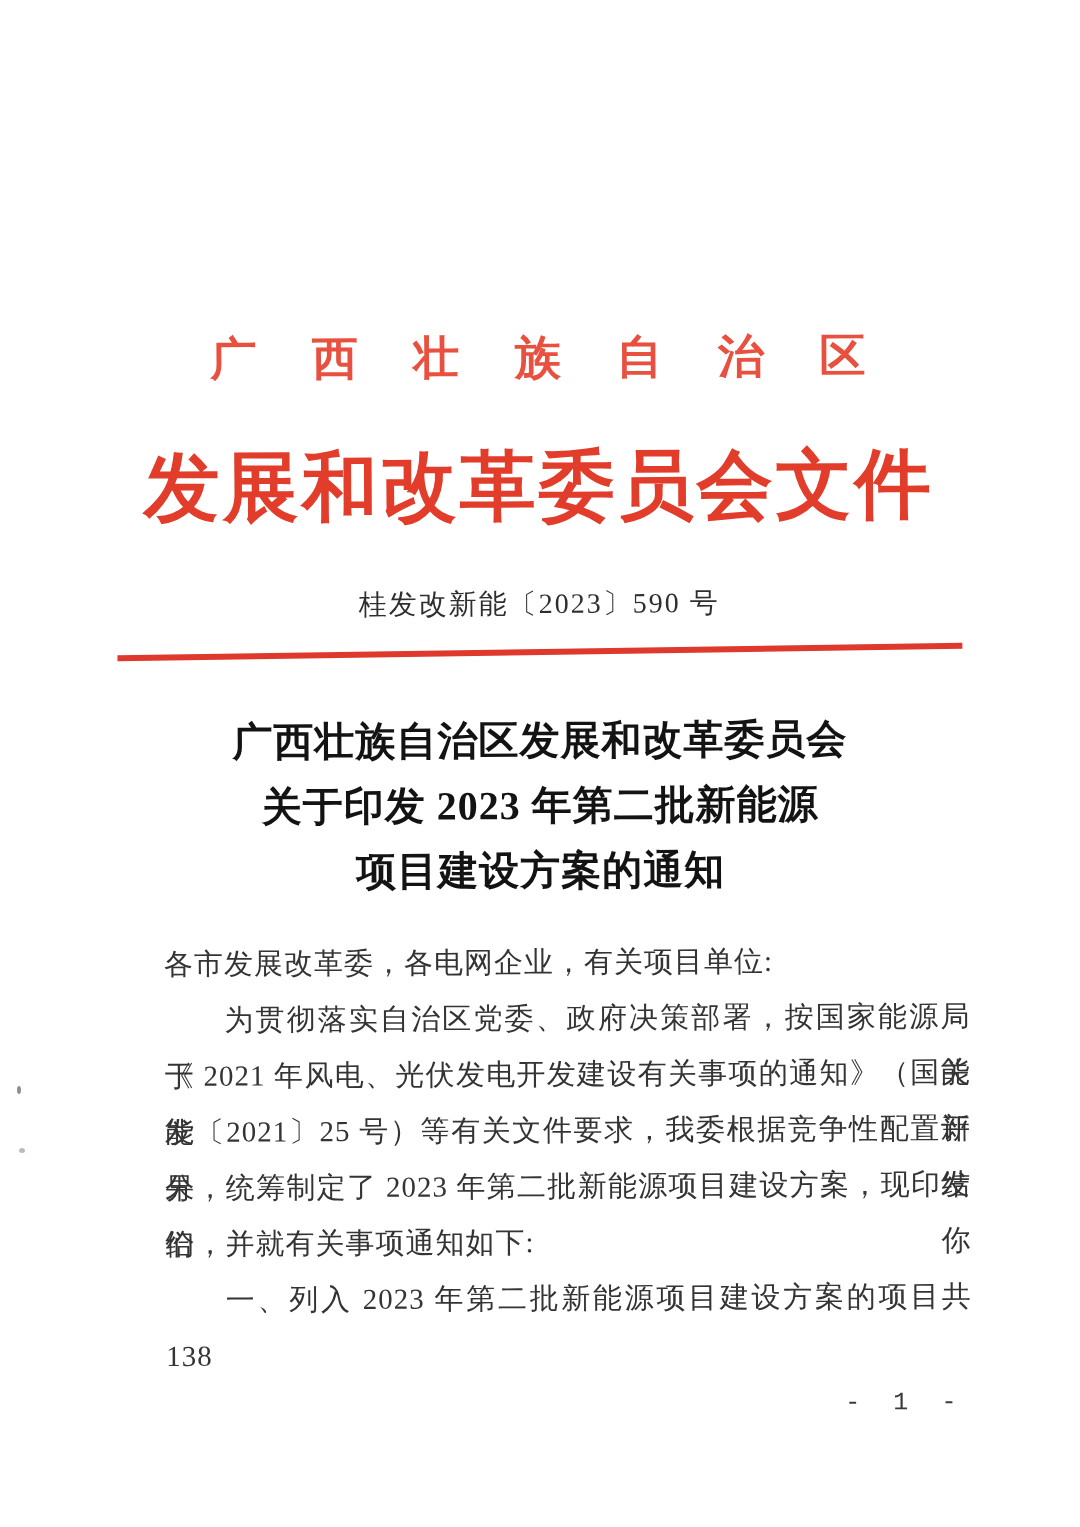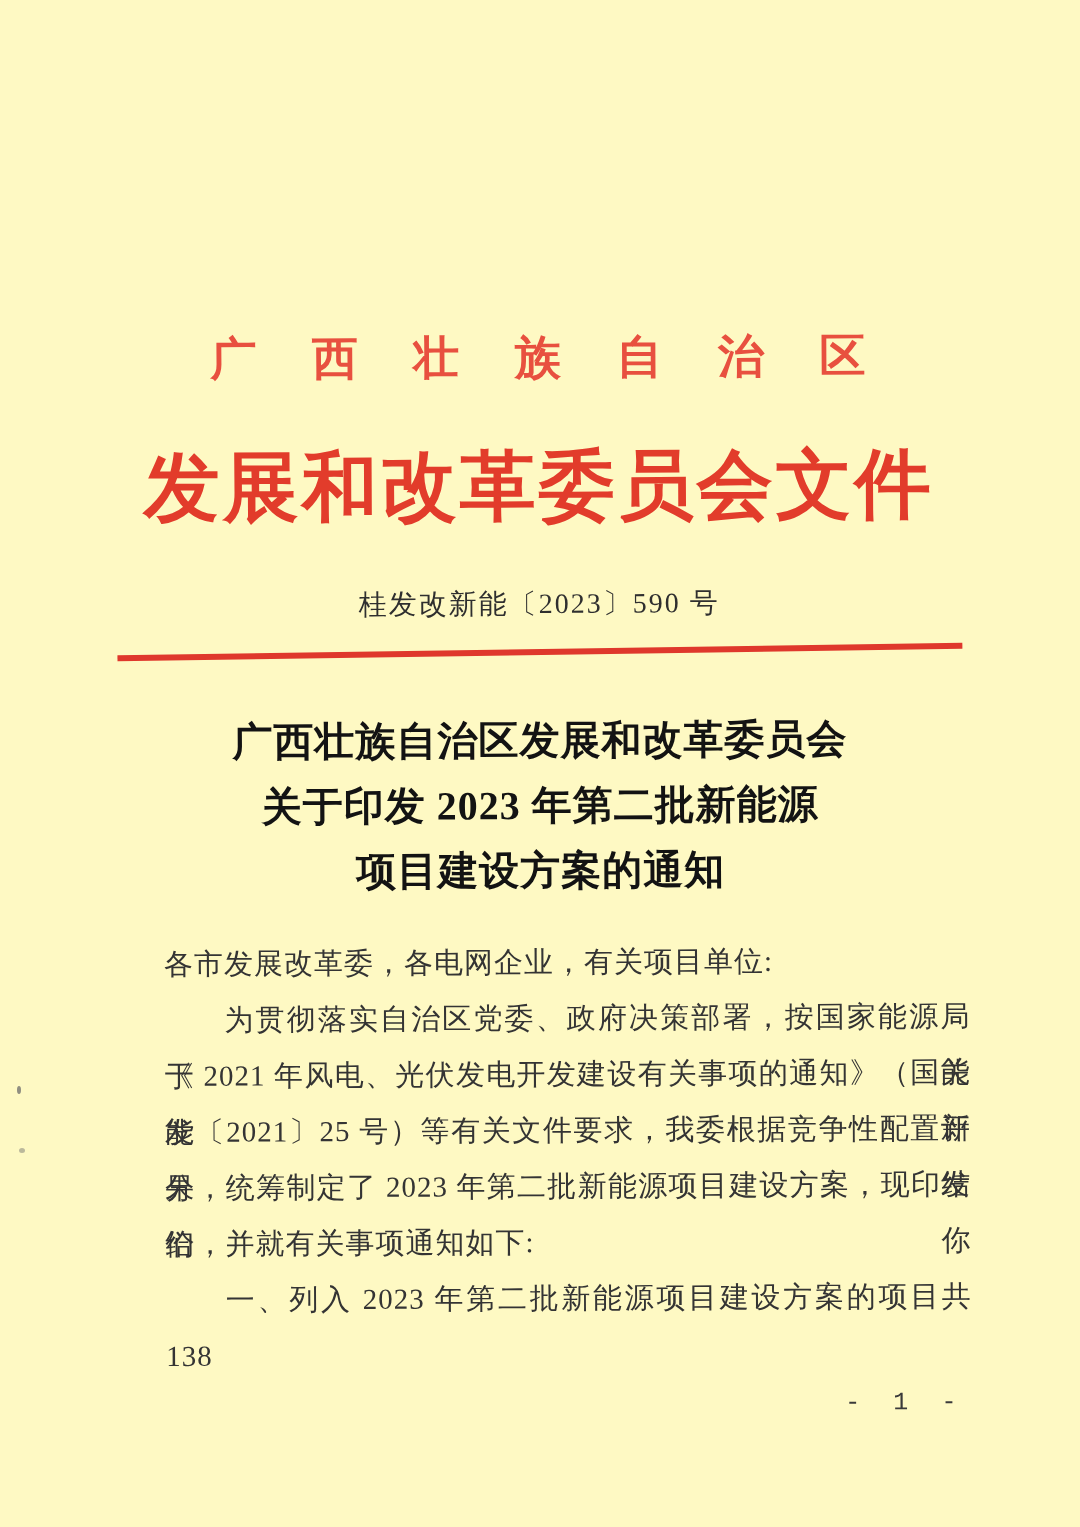--- a/index.html
+++ b/index.html
@@ -113,21 +113,21 @@
     position: absolute;
     border-radius: 50%;
     background: #6b6b6b;
   }
   .speck.s1 { left: 17px; top: 1086px; width: 4px; height: 8px; opacity: .75; }
   .speck.s2 { left: 19px; top: 1148px; width: 6px; height: 5px; opacity: .45; }
 </style>
 </head>
 <body>
 
-<div class="page" style="background: #fef9c3;">
+<div class="page" style="background: #ffffff;">
   <div class="scan-tilt">
 
     <div class="letterhead-region" style="color: rgb(232, 80, 63);">广 西 壮 族 自 治 区</div>
 
     <div class="letterhead-org" style="color: rgb(226, 60, 43);">发展和改革委员会文件</div>
 
     <div class="doc-number">桂发改新能〔2023〕590 号</div>
 
     <div class="red-divider" style="background: rgb(223, 56, 44);"></div>
 

